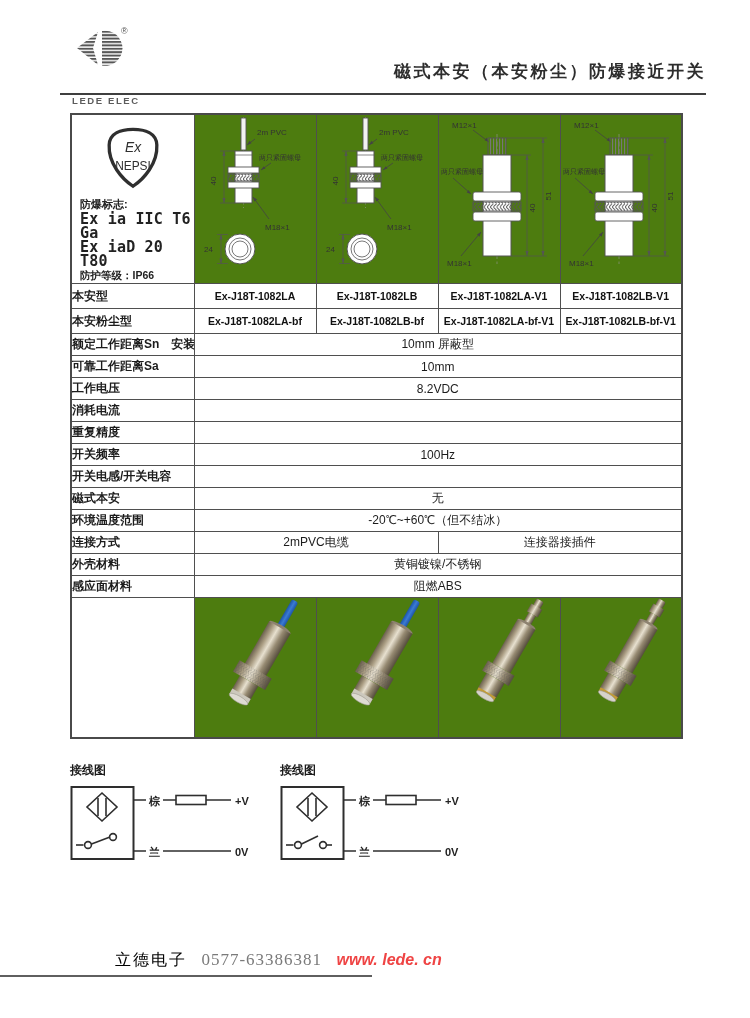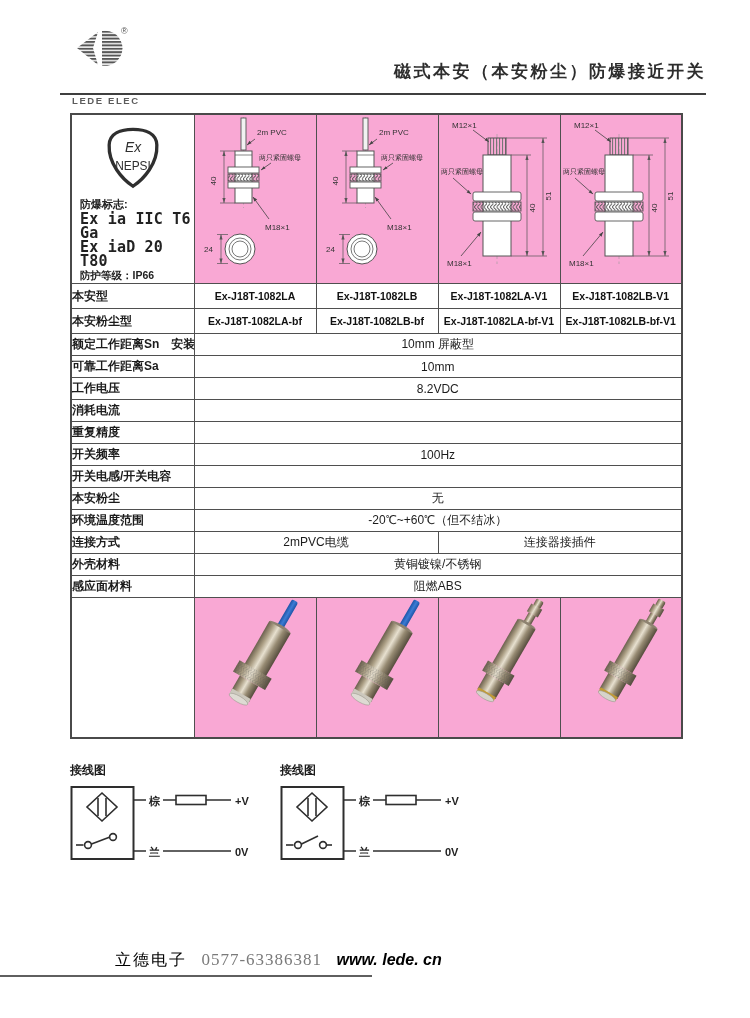--- a/index.html
+++ b/index.html
@@ -18,39 +18,39 @@
              border:2px solid #4a4a4a;}
   table.spec td{border:1px solid #4f4f4f;padding:0;vertical-align:middle;overflow:hidden;}
   tr.r-draw{height:164px;}
   tr.r-model{height:25px;}
   tr.r-spec{height:22px;}
   tr.r-photo{height:137px;}
   td.lab{padding-left:7px;font-size:12px;font-weight:bold;color:#1c1c1c;text-align:left;white-space:nowrap;margin-left:40px;}
   td.val{text-align:center;font-size:12px;color:#1c1c1c;white-space:nowrap;}
   td.model{text-align:center;font-size:10.5px;font-weight:bold;color:#111;white-space:nowrap;}
   td.cert-cell{vertical-align:top;}
-  td.draw-cell,td.photo-cell{vertical-align:top;text-align:center;background:#f9a8d4;}
+  td.draw-cell,td.photo-cell{vertical-align:top;text-align:center;background:#4d7c0f;}
 
   .badge-wrap{width:74px;margin:8px auto 4px auto;}
   .cert-text{padding-left:8px;text-align:left;}
   .cert-label{font-size:11px;font-weight:bold;color:#222;line-height:15px;}
   .cert-mono{font-family:"DejaVu Sans Mono",monospace;font-size:15px;font-weight:bold;color:#222;line-height:14px;letter-spacing:0.2px;}
   .cert-ip{font-size:10.5px;font-weight:bold;color:#222;line-height:15px;}
 
   
   .wiring{position:absolute;width:240px;}
   .wiring-title{font-size:12px;font-weight:bold;color:#1c1c1c;margin-bottom:6px;}
   #wiring-1{left:70px;top:762px;}
   #wiring-2{left:280px;top:762px;}
 
   
   .footer-text{position:absolute;left:75px;top:950px;white-space:nowrap;}
   .footer-company{font-family:"Liberation Serif",serif;font-size:16px;color:#000000;letter-spacing:2px;margin-left:40px;}
   .footer-phone{font-family:"Liberation Serif",serif;font-size:17px;color:#7a7a7a;margin-left:10px;letter-spacing:1px;}
-  .footer-site{font-size:16px;font-weight:bold;font-style:italic;color:#000000;margin-left:10px;}
+  .footer-site{font-size:16px;font-weight:bold;font-style:italic;color:#ef4444;margin-left:10px;}
   .footer-rule{position:absolute;left:0;top:975px;width:372px;height:2px;background:#5f5f5f;}
 
   svg text{font-family:"Liberation Sans",sans-serif;}
   .d-txt{font-size:8px;fill:#333;}
   .d-txt-sm{font-size:7px;fill:#333;}
   .d-dim{font-size:8px;fill:#333;}
   .w-txt{font-size:11px;fill:#222;font-weight:bold;}
 </style>
 </head>
 <body>
@@ -294,21 +294,21 @@
     </tr>
     <tr class="r-spec">
       <td class="lab">开关频率</td>
       <td class="val" colspan="4">100Hz</td>
     </tr>
     <tr class="r-spec">
       <td class="lab">开关电感/开关电容</td>
       <td class="val" colspan="4"></td>
     </tr>
     <tr class="r-spec">
-      <td class="lab">本安粉尘</td>
+      <td class="lab">磁式本安</td>
       <td class="val" colspan="4">无</td>
     </tr>
     <tr class="r-spec">
       <td class="lab">环境温度范围</td>
       <td class="val" colspan="4">-20℃~+60℃（但不结冰）</td>
     </tr>
     <tr class="r-spec">
       <td class="lab">连接方式</td>
       <td class="val" colspan="2">2mPVC电缆</td>
       <td class="val" colspan="2">连接器接插件</td>

